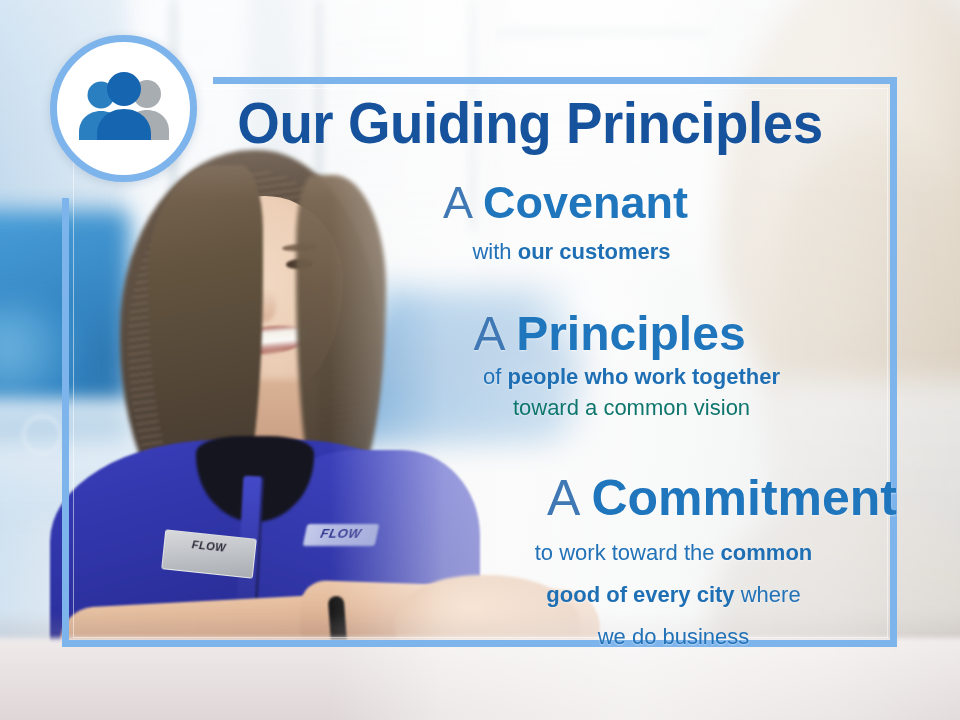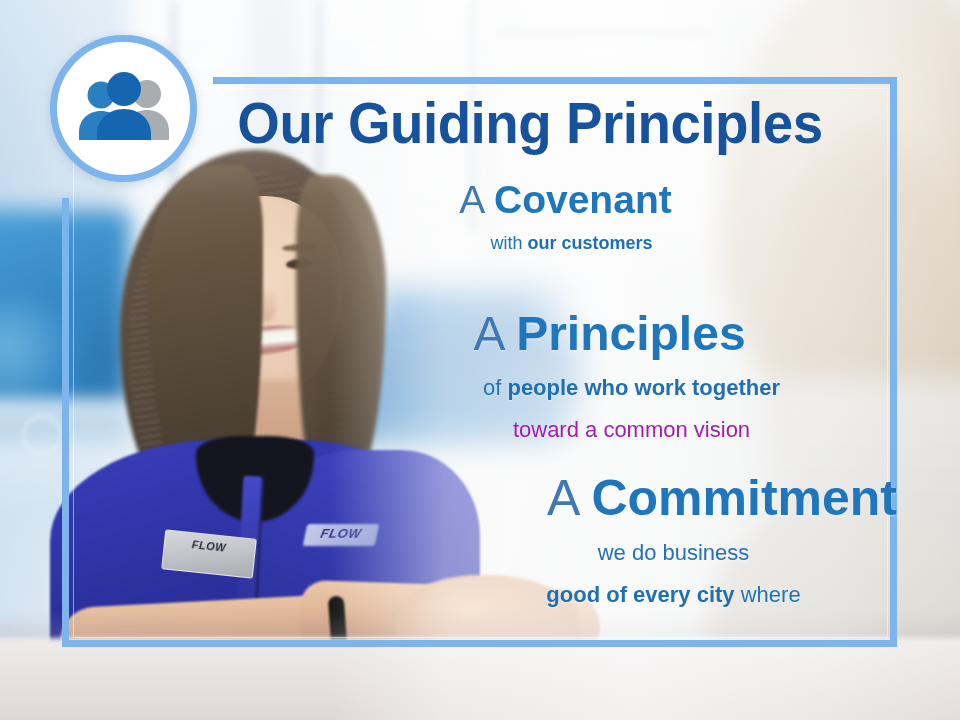--- a/index.html
+++ b/index.html
@@ -446,27 +446,27 @@
   .sub-line {
     text-align: center;
     color: #2272b8;
     line-height: 1.18;
     text-shadow: 0 1px 2px rgba(255,255,255,.5);
   }
   .sub-line b { font-weight: bold; color: #1f6fb4; }
 
   
   #blk-covenant { left: 0; top: 103px; }
-  #blk-covenant .head { font-size: 39px; padding-left: 34px; }
-  #blk-covenant .sub-line { font-size: 18px; margin-top: 13px; padding-left: 46px; }
+  #blk-covenant .head { font-size: 45px; padding-left: 34px; }
+  #blk-covenant .sub-line { font-size: 22px; margin-top: 13px; padding-left: 46px; }
 
   
   #blk-community { left: 0; top: 233px; }
   #blk-community .head { font-size: 48px; padding-left: 122px; }
-  #blk-community .sub-line { font-size: 22px; margin-top: 16px; padding-left: 166px; }
+  #blk-community .sub-line { font-size: 22px; margin-top: 5px; padding-left: 166px; }
 
   
   #blk-commitment { left: 0; top: 396px; }
   #blk-commitment .head { font-size: 50px; padding-left: 212px; text-align: right; }
   #blk-commitment .sub-line { font-size: 22px; margin-top: 16px; padding-left: 250px; }
 </style>
 </head>
 <body>
 
 <div id="stage">
@@ -576,32 +576,35 @@
     </div>
 
     <div class="block" id="blk-community">
       <div class="head">
         <span class="art" style="color: rgb(63, 120, 180);">A</span>
         <span class="word" style="color: rgb(31, 118, 189);">Principles</span>
       </div>
       <div class="sub-line" style="color: rgb(34, 114, 184);">
         <span>of </span><b>people who work together</b>
       </div>
-      <div class="sub-line" style="color: #a21caf;">
+      <div class="sub-line" style="color: #0f766e;">
         <span>toward a common vision</span>
       </div>
     </div>
 
     <div class="block" id="blk-commitment">
       <div class="head">
         <span class="art" style="color: rgb(63, 120, 180);">A</span>
         <span class="word" style="color: rgb(31, 118, 189);">Commitment</span>
       </div>
       <div class="sub-line" style="color: rgb(34, 114, 184);">
-        <span>we do business</span>
+        <span>to work toward the </span><b>common</b>
       </div>
       <div class="sub-line" style="color: rgb(34, 114, 184);">
         <b>good of every city</b><span> where</span>
       </div>
+      <div class="sub-line" style="color: rgb(34, 114, 184);">
+        <span>we do business</span>
+      </div>
     </div>
 
   </div>
 </div>
 
 </body></html>

